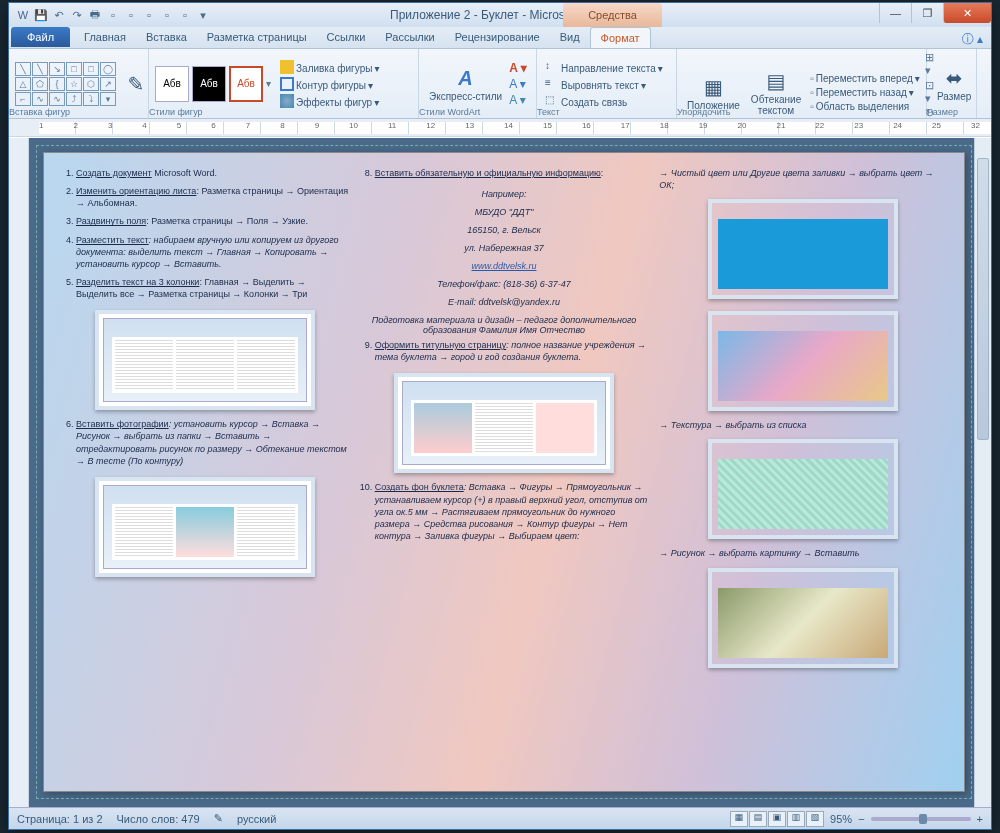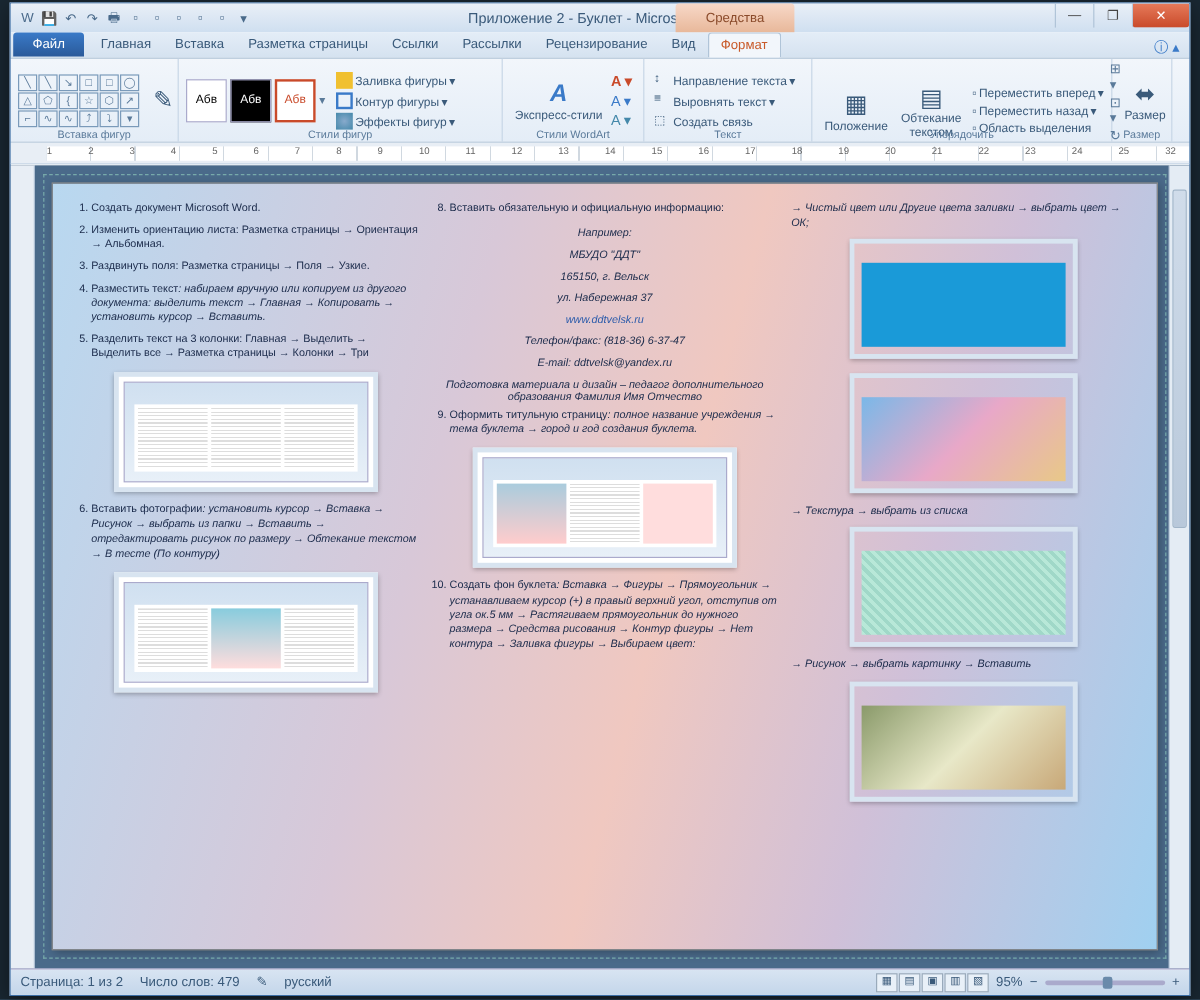--- a/index.html
+++ b/index.html
@@ -13,21 +13,21 @@
 .winbtns{position:absolute;right:0;top:0;display:flex}
 .winbtns div{width:32px;height:20px;display:flex;align-items:center;justify-content:center;font-size:11px;color:#444;border-left:1px solid #b0c4d8}
 .winbtns .close{width:48px;background:linear-gradient(#e67a5a,#c94a2a);color:#fff;border-radius:0 0 3px 3px}
 .ribbon-tabs{height:22px;background:linear-gradient(#e4edf7,#d5e2f0);display:flex;align-items:flex-start;font-size:11px;padding-left:2px;border-bottom:1px solid #b0c4d8;position:relative}
 .file-tab{background:linear-gradient(#3a7ac8,#2a5a9a);color:#fff;padding:4px 16px;border-radius:3px 3px 0 0;margin-right:4px}
 .tab{padding:4px 10px;color:#3a5a7a;cursor:pointer}
 .tab.active{background:#f2f6fb;border:1px solid #b0c4d8;border-bottom:none;border-radius:3px 3px 0 0;color:#c85a2a}
 .help-icon{position:absolute;right:8px;top:4px;color:#3a7ac8;font-size:12px}
 .ribbon{height:70px;background:linear-gradient(#f2f6fb,#e4edf7);border-bottom:1px solid #b0c4d8;display:flex;font-size:10px}
 .rgroup{border-right:1px solid #c8d6e6;padding:2px 6px;display:flex;flex-direction:column;position:relative}
-.rgroup-label{position:absolute;bottom:1px;left:0;right:0;text-align:center;font-size:9px;color:#5a7a9a}
+.rgroup-label{position:absolute;bottom:1px;left:0;right:0;font-size:9px;color:#5a7a9a}
 .rcontent{flex:1;display:flex;align-items:center;gap:3px}
 .shapes-grid{display:grid;grid-template-columns:repeat(6,16px);grid-template-rows:repeat(3,14px);gap:1px}
 .shapes-grid span{border:1px solid #7a9aba;font-size:9px;text-align:center;line-height:12px;color:#5a7a9a}
 .style-box{width:34px;height:36px;border:1px solid #aac;background:#fff;display:flex;align-items:center;justify-content:center;font-size:10px}
 .style-box.s2{background:#000;color:#fff}
 .style-box.s3{border:2px solid #c94a2a;color:#c94a2a}
 .rbtn{display:flex;align-items:flex-end;gap:2px;padding:1px 2px;font-size:10px;color:#3a5a7a;white-space:nowrap}
 .rbtn .ico{width:14px;height:14px;display:inline-block}
 .vbtn{display:flex;flex-direction:column;align-items:center;justify-content:center;padding:2px 4px;font-size:10px;color:#3a5a7a;text-align:center}
 .vbtn .bigico{width:26px;height:26px;display:flex;align-items:center;justify-content:center;font-size:20px}
@@ -35,21 +35,21 @@
 .ruler-h::before{content:"";position:absolute;left:30px;right:0;top:3px;height:12px;background:repeating-linear-gradient(90deg,#fff,#fff 36px,#d0d8e0 36px,#d0d8e0 37px)}
 .ruler-ticks{position:absolute;left:30px;top:2px;font-size:8px;color:#666;display:flex;gap:30px}
 .doc-area{position:absolute;top:135px;left:0;right:0;bottom:22px;background:#3a5a7a;display:flex}
 .ruler-v{width:20px;background:#e8eef5;border-right:1px solid #c8d6e6}
 .canvas{flex:1;overflow:hidden;background:#4a6a8a;padding:14px;position:relative}
 .page{width:922px;height:640px;background:linear-gradient(105deg,#b8d8f0 0%,#d8c8d8 35%,#f0c8c0 55%,#d0c0d8 75%,#a0d0f0 100%);border:1px solid #888;box-shadow:2px 2px 8px rgba(0,0,0,.3);padding:14px 18px;display:flex;gap:12px;font-size:9px;color:#1a2a4a;position:relative}
 .page::before{content:"";position:absolute;inset:-8px;border:1px dashed #7aa}
 .col{flex:1;display:flex;flex-direction:column}
 .col ol{padding-left:14px}
 .col li{margin-bottom:6px;line-height:1.35}
-.u{}
+.u{text-decoration:underline}
 .i{font-style:italic}
 .thumb{width:220px;height:100px;background:#fff;border:4px solid #d8e4f0;margin:4px auto 8px;box-shadow:0 2px 4px rgba(0,0,0,.3);position:relative;overflow:hidden}
 .thumb-inner{position:absolute;inset:4px;background:linear-gradient(#d0e0f0,#e8f0f8);border:1px solid #aac}
 .thumb-doc{position:absolute;top:18px;left:8px;right:8px;bottom:8px;background:#fff;display:flex;gap:3px;padding:3px}
 .thumb-doc div{flex:1;background:repeating-linear-gradient(#ddd,#ddd 1px,#fff 1px,#fff 3px)}
 .thumb-color{width:190px;height:100px;margin:4px auto 8px;border:4px solid #d8e4f0;box-shadow:0 2px 4px rgba(0,0,0,.3);position:relative}
 .thumb-color-inner{position:absolute;top:16px;left:6px;right:6px;bottom:6px}
 .c-blue{background:#1a9ad8}
 .c-grad{background:linear-gradient(135deg,#7ab8e8,#e8a8c8,#e8c888)}
 .c-tex{background:repeating-linear-gradient(45deg,#b8e8d8,#b8e8d8 3px,#a0d8c8 3px,#a0d8c8 6px)}

